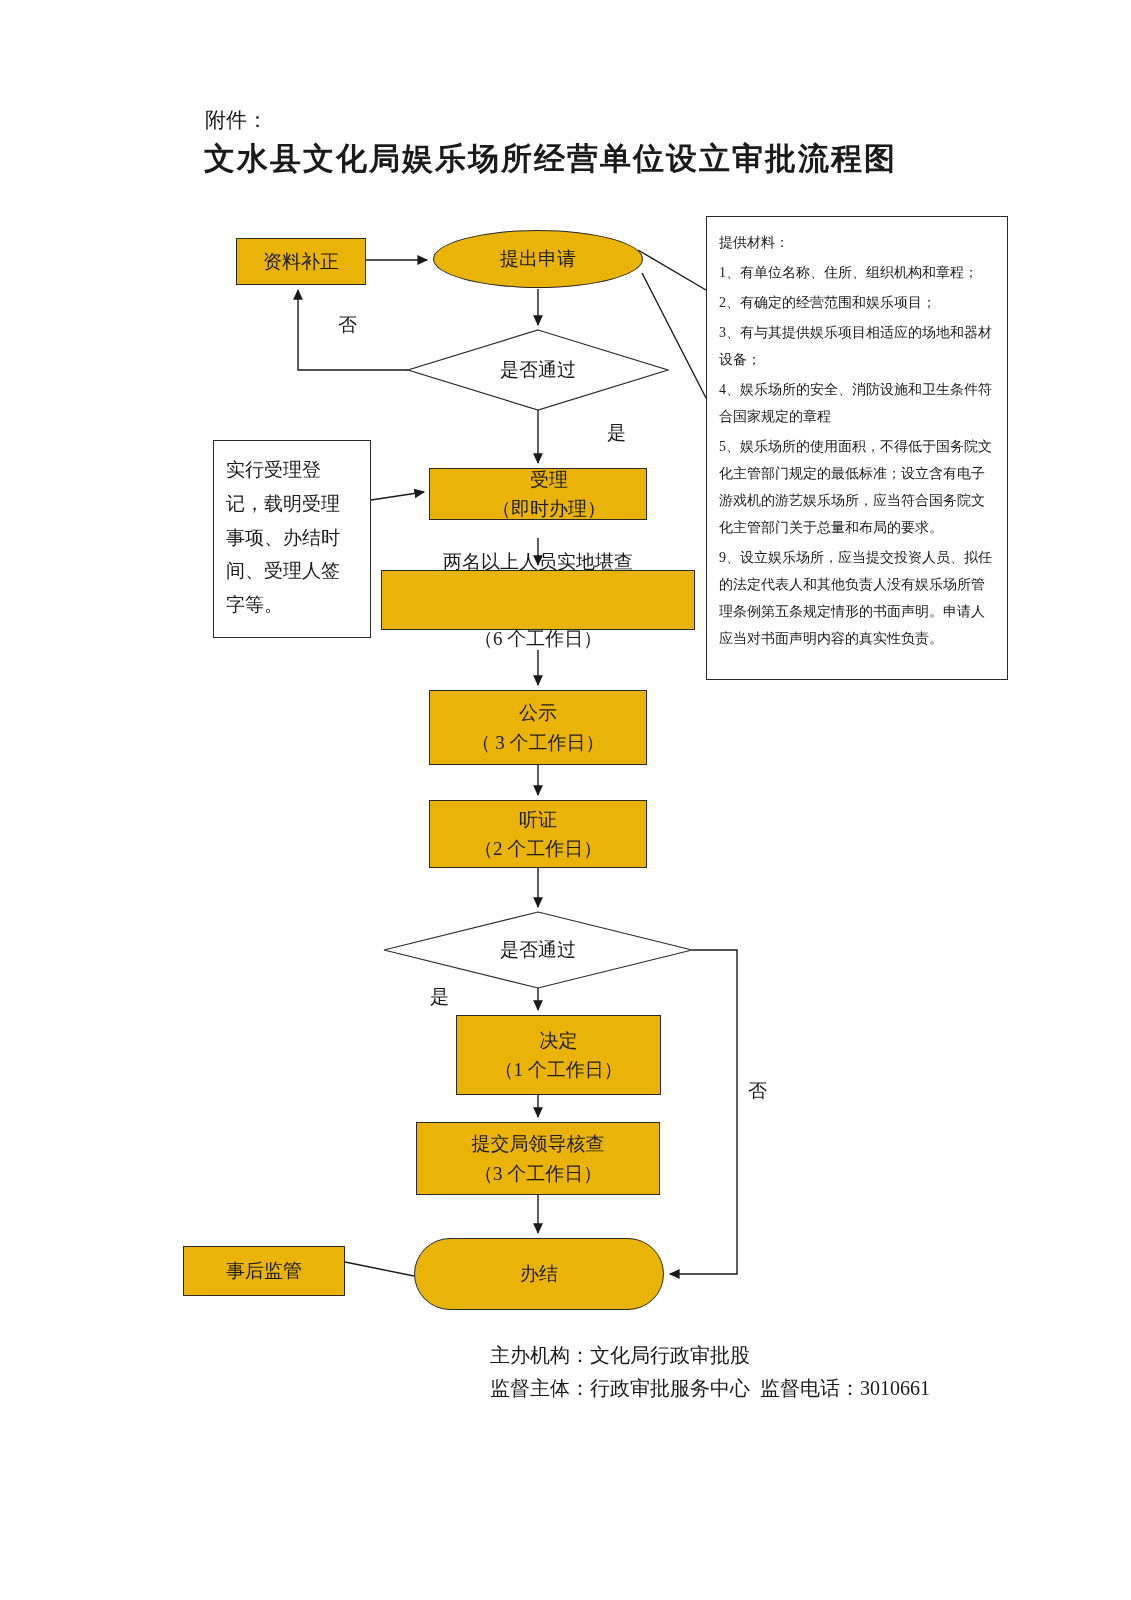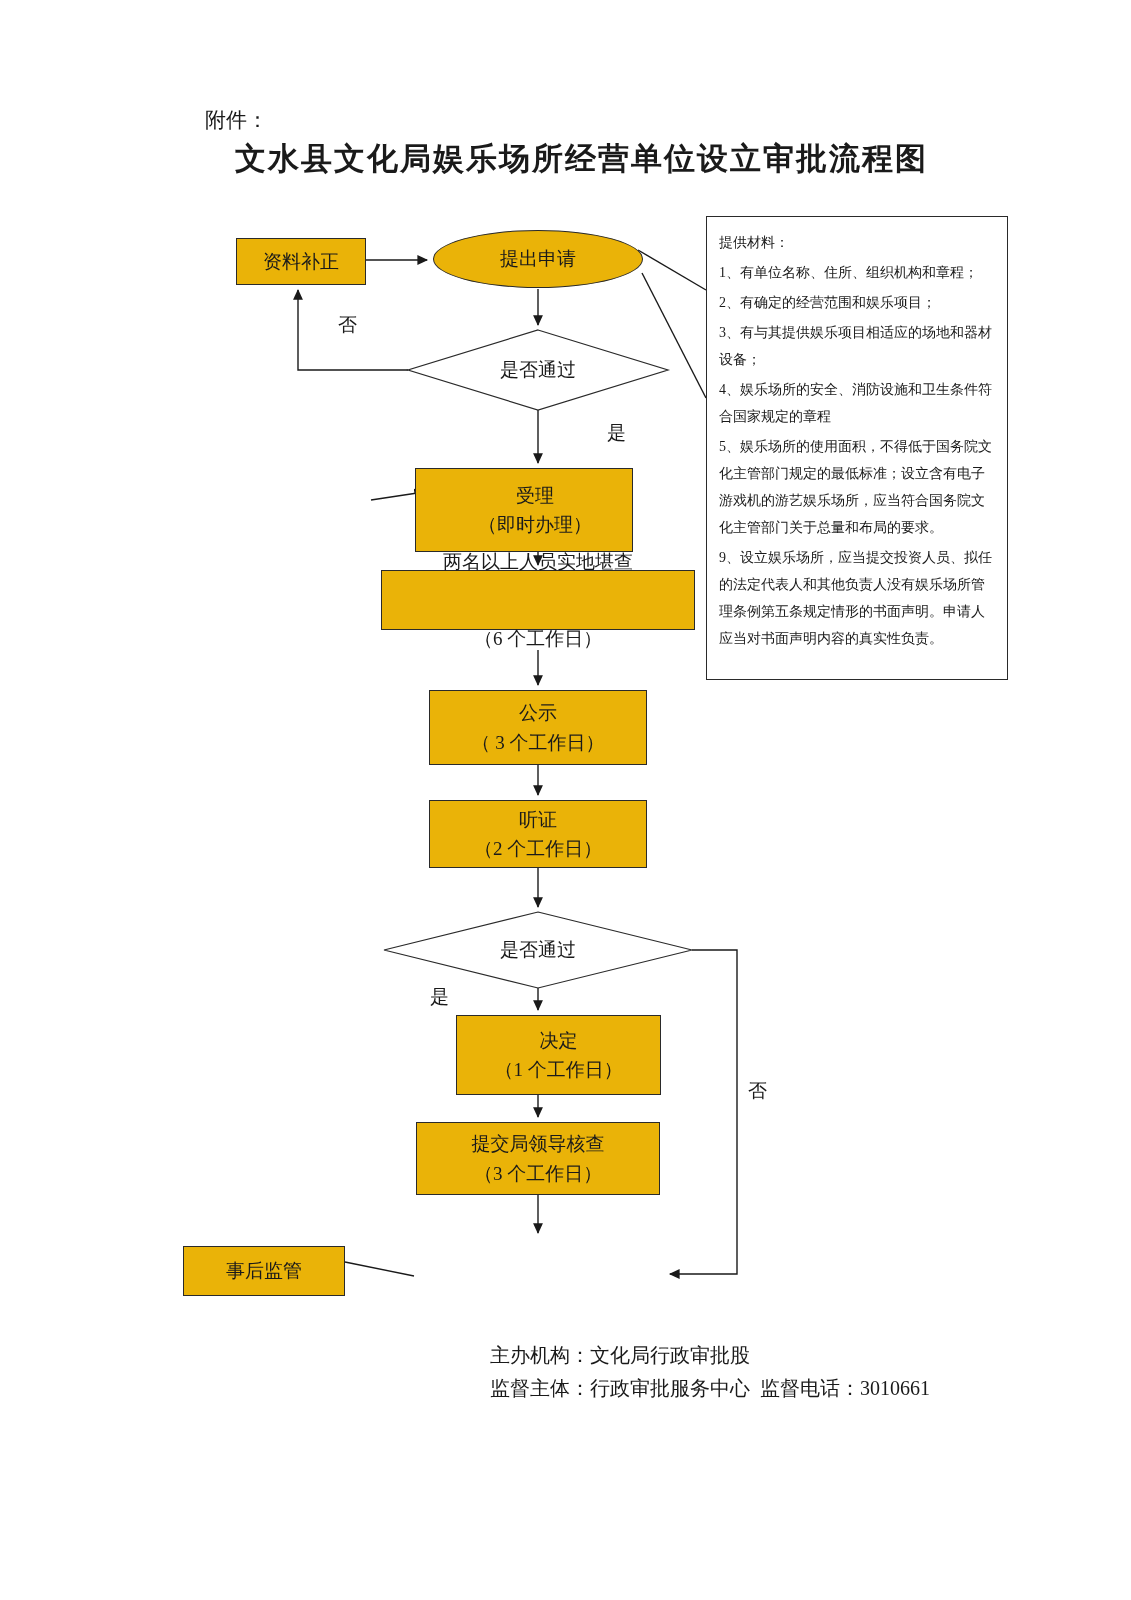--- a/index.html
+++ b/index.html
@@ -4,21 +4,21 @@
 <style>
   * { margin:0; padding:0; box-sizing:border-box; }
   html,body { background:#ffffff; }
   body {
     width:1131px; height:1600px;
     font-family:"Liberation Serif","DejaVu Serif",serif;
     color:#1a1a1a;
   }
   .page { position:relative; width:1131px; height:1600px; background:#fff; overflow:hidden; }
   .attachment { position:absolute; left:205px; top:106px; font-size:21px; }
-  .title { position:absolute; left:204px; top:138px; font-size:31px; font-weight:bold; letter-spacing:2px; white-space:nowrap;margin-left:31px; }
+  .title { position:absolute; left:204px; top:138px; font-size:31px; font-weight:bold; letter-spacing:2px; white-space:nowrap; }
   .overlay { position:absolute; left:0; top:0; width:1131px; height:1600px; }
   .node {
     position:absolute; border:1px solid #2a2a2a; background:#eab308;
     display:flex; flex-direction:column; align-items:center; justify-content:center;
     font-size:19px; line-height:1.55; text-align:center;
   }
   .ellipse { border-radius:50%; }
   .stadium { border-radius:38px; }
   .notebox {
     position:absolute; border:1px solid #2a2a2a; background:#fff;
@@ -92,22 +92,25 @@
   </div>
 
   <div class="node ellipse" style="left:433px; top:230px; width:210px; height:58px;">
     <div>提出申请</div>
   </div>
 
   <div class="dtext" style="left:458px; top:356px; width:160px; height:28px;">是否通过</div>
   <div class="lbl" style="left:338px; top:312px;">否</div>
   <div class="lbl" style="left:607px; top:420px;">是</div>
 
+  <div class="notebox" style="left:213px; top:440px; width:158px; height:198px;">
+    <div>实行受理登记，载明受理事项、办结时间、受理人签字等。</div>
+  </div>
 
-  <div class="node" style="left:415px; top:468px; width:218px; height:84px;padding-left:22px;">
+  <div class="node" style="left:429px; top:468px; width:218px; height:52px;padding-left:22px;">
     <div>受理</div>
     <div>（即时办理）</div>
   </div>
 
   <div class="node" style="left:381px; top:570px; width:314px; height:60px;gap:48px;">
     <div>两名以上人员实地堪查</div>
     <div>（6 个工作日）</div>
   </div>
 
   <div class="node" style="left:429px; top:690px; width:218px; height:75px;">
@@ -127,20 +130,23 @@
   <div class="node" style="left:456px; top:1015px; width:205px; height:80px;">
     <div>决定</div>
     <div>（1 个工作日）</div>
   </div>
 
   <div class="node" style="left:416px; top:1122px; width:244px; height:73px;">
     <div>提交局领导核查</div>
     <div>（3 个工作日）</div>
   </div>
 
+  <div class="node stadium" style="left:414px; top:1238px; width:250px; height:72px;">
+    <div>办结</div>
+  </div>
 
   <div class="node" style="left:183px; top:1246px; width:162px; height:50px;">
     <div>事后监管</div>
   </div>
 
   <div class="materials">
     <div class="m-item">提供材料：</div>
     <div class="m-item">1、有单位名称、住所、组织机构和章程；</div>
     <div class="m-item">2、有确定的经营范围和娱乐项目；</div>
     <div class="m-item">3、有与其提供娱乐项目相适应的场地和器材设备；</div>

